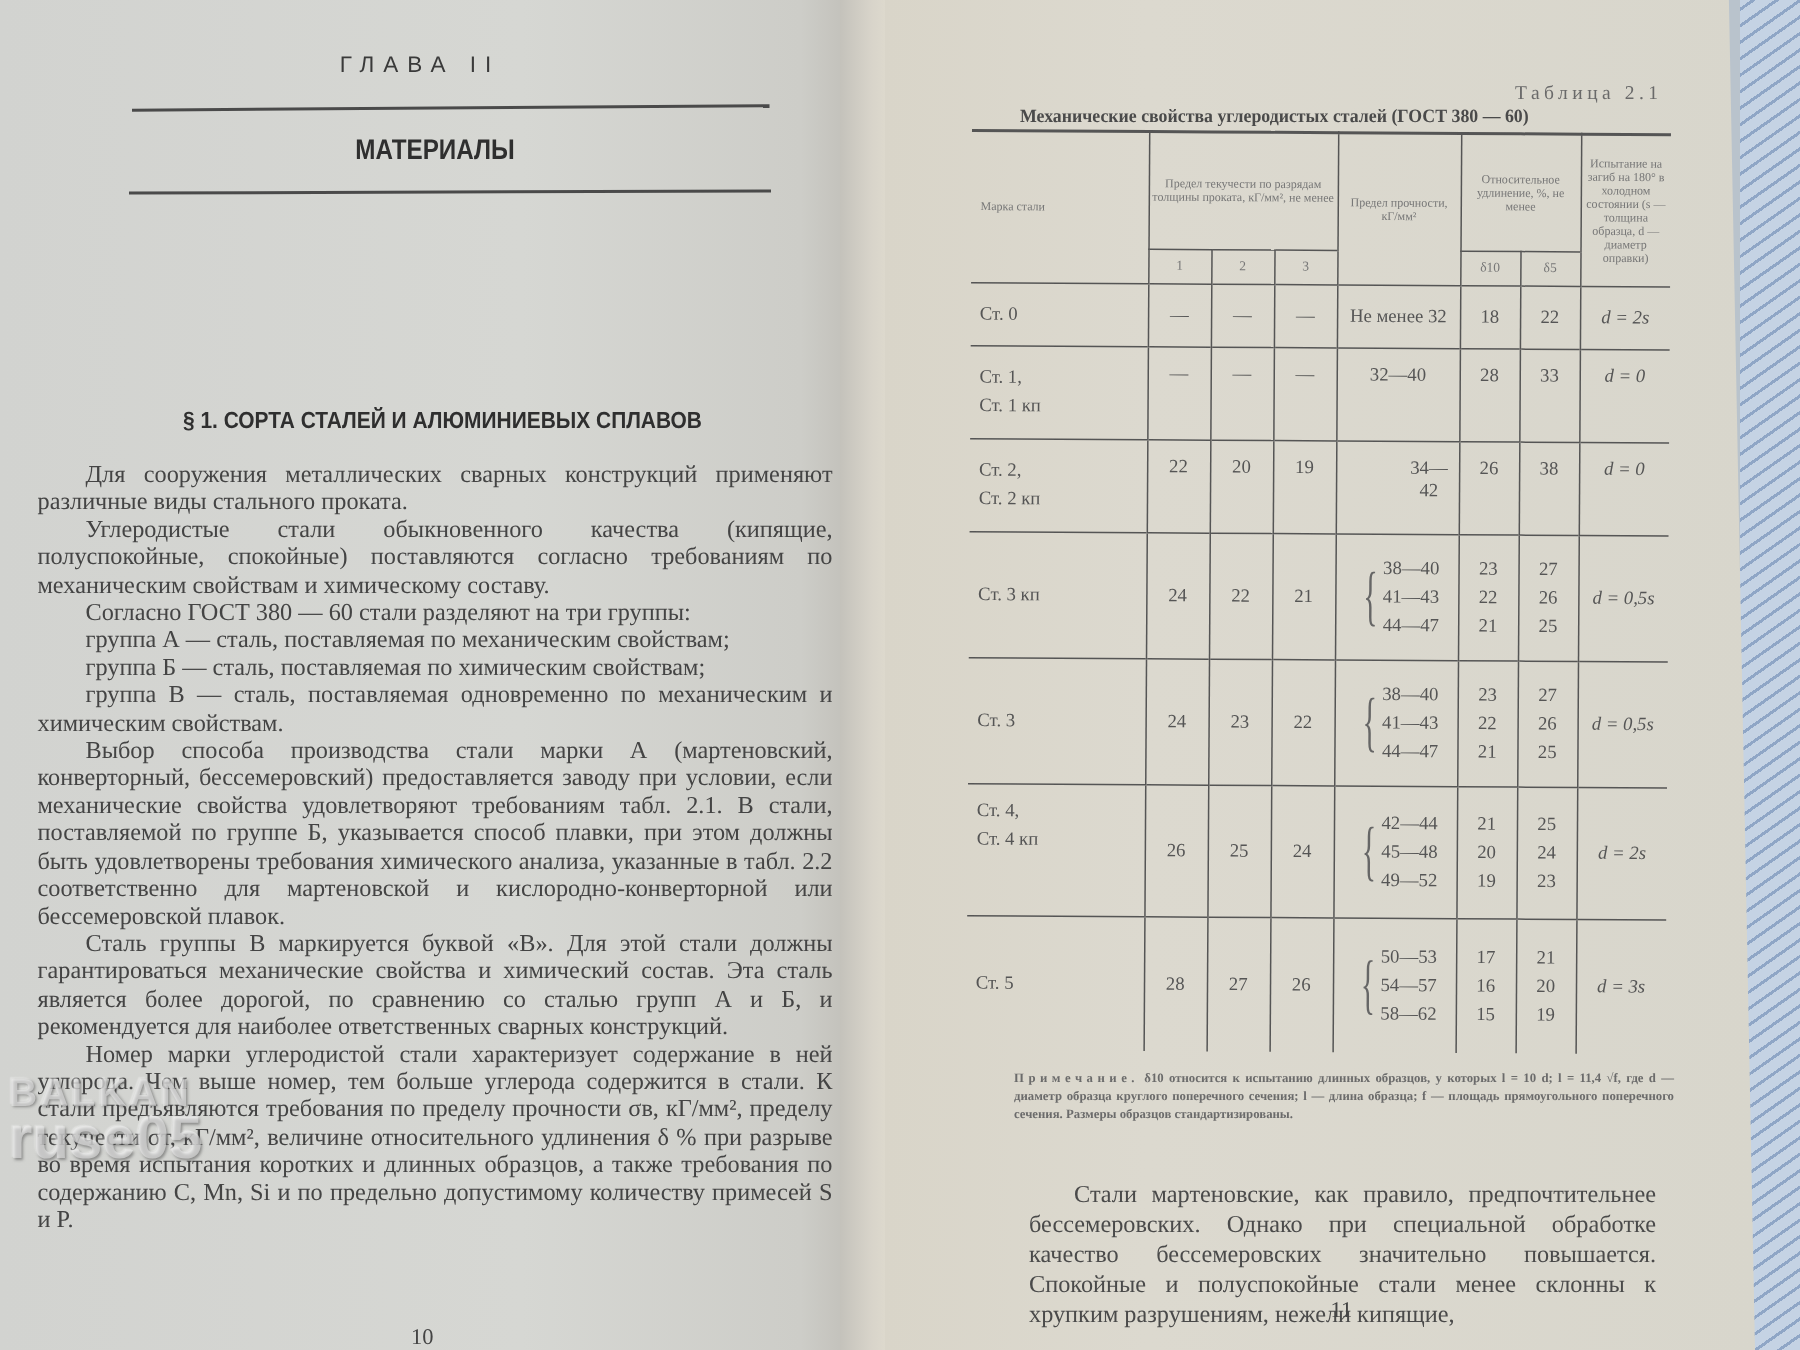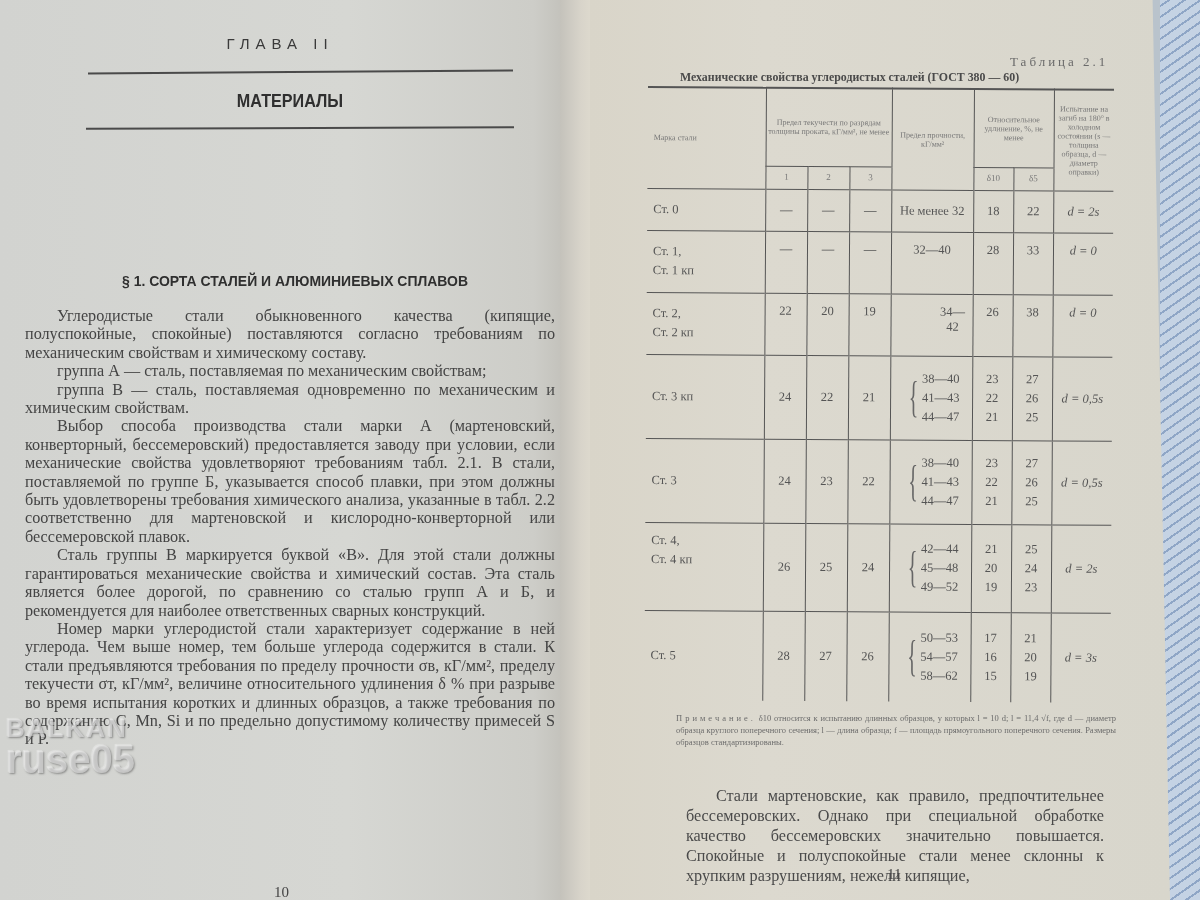--- a/index.html
+++ b/index.html
@@ -33,43 +33,46 @@
   table.mech td:first-child, table.mech th:first-child{border-left:none;text-align:left;padding-left:6px;}
   table.mech td:last-child, table.mech th:last-child{border-right:none;}
   table.mech tr{border-top:1.5px solid #555;}
   table.mech thead tr:first-child{border-top:2px solid #555;}
   table.mech th{font-size:8px;line-height:9px;color:#777;}
   table.mech th.sub{font-size:9px;height:22px;border-top:1px solid #555;}
   table.mech tbody td{font-size:12.5px;color:#555;}
   .brace{display:inline-block;font-size:44px;line-height:44px;vertical-align:middle;color:#666;transform:scaleX(0.45);margin-right:-2px;}
   .multi{display:inline-block;vertical-align:middle;text-align:left;line-height:19px;}
   .stack{line-height:19px;}
-  .note{position:absolute;left:676px;top:712px;width:440px;font-size:8.5px;line-height:12px;color:#6b6b6b;text-align:justify;}
+  .note{position:absolute;left:676px;top:712px;width:440px;font-size:8.5px;line-height:12px;color:#6b6b6b;text-align:justify;font-weight:bold;}
   .note .spaced{letter-spacing:3px;}
   .body-right{position:absolute;left:674px;top:774px;width:442px;font-size:16.2px;line-height:20px;color:#4a4a4a;text-align:justify;}
   .body-right p{margin:12px;text-indent:30px;}
 </style>
 </head>
 <body>
 
 <div class="stripes"></div>
 
 <div class="page page-left"></div>
 <div class="gutter"></div>
 <div class="page page-right"></div>
 
 <div class="chapter">ГЛАВА II</div>
 <div class="rule" style="left:88px;top:71px;width:425px;transform:rotate(-0.4deg);"></div>
 <div class="title">МАТЕРИАЛЫ</div>
 <div class="rule" style="left:86px;top:127px;width:428px;transform:rotate(-0.2deg);"></div>
 <div class="section">§ 1. СОРТА СТАЛЕЙ И АЛЮМИНИЕВЫХ СПЛАВОВ</div>
 
 <div class="body-left">
+  <p>Для сооружения металлических сварных конструкций применяют различные виды стального проката.</p>
   <p>Углеродистые стали обыкновенного качества (кипящие, полуспокойные, спокойные) поставляются согласно требованиям по механическим свойствам и химическому составу.</p>
+  <p>Согласно ГОСТ 380 — 60 стали разделяют на три группы:</p>
   <p>группа А — сталь, поставляемая по механическим свойствам;</p>
+  <p>группа Б — сталь, поставляемая по химическим свойствам;</p>
   <p>группа В — сталь, поставляемая одновременно по механическим и химическим свойствам.</p>
   <p>Выбор способа производства стали марки А (мартеновский, конверторный, бессемеровский) предоставляется заводу при условии, если механические свойства удовлетворяют требованиям табл. 2.1. В стали, поставляемой по группе Б, указывается способ плавки, при этом должны быть удовлетворены требования химического анализа, указанные в табл. 2.2 соответственно для мартеновской и кислородно-конверторной или бессемеровской плавок.</p>
   <p>Сталь группы В маркируется буквой «В». Для этой стали должны гарантироваться механические свойства и химический состав. Эта сталь является более дорогой, по сравнению со сталью групп А и Б, и рекомендуется для наиболее ответственных сварных конструкций.</p>
   <p>Номер марки углеродистой стали характеризует содержание в ней углерода. Чем выше номер, тем больше углерода содержится в стали. К стали предъявляются требования по пределу прочности σв, кГ/мм², пределу текучести σт, кГ/мм², величине относительного удлинения δ % при разрыве во время испытания коротких и длинных образцов, а также требования по содержанию C, Mn, Si и по предельно допустимому количеству примесей S и P.</p>
 </div>
 <div class="pnum" style="left:274px;top:884px;">10</div>
 
 <div class="watermark">
   <div class="wm1">BALKAN</div>
   <div class="wm3">ruse05</div>

